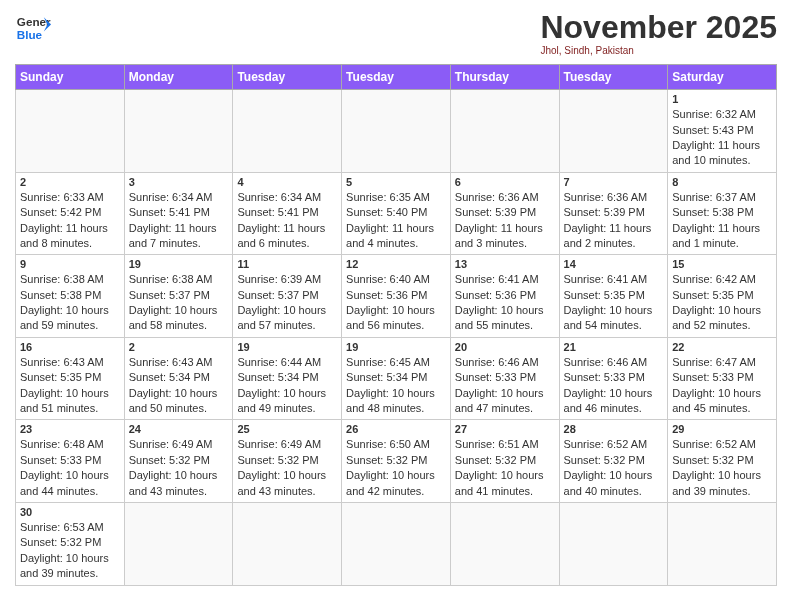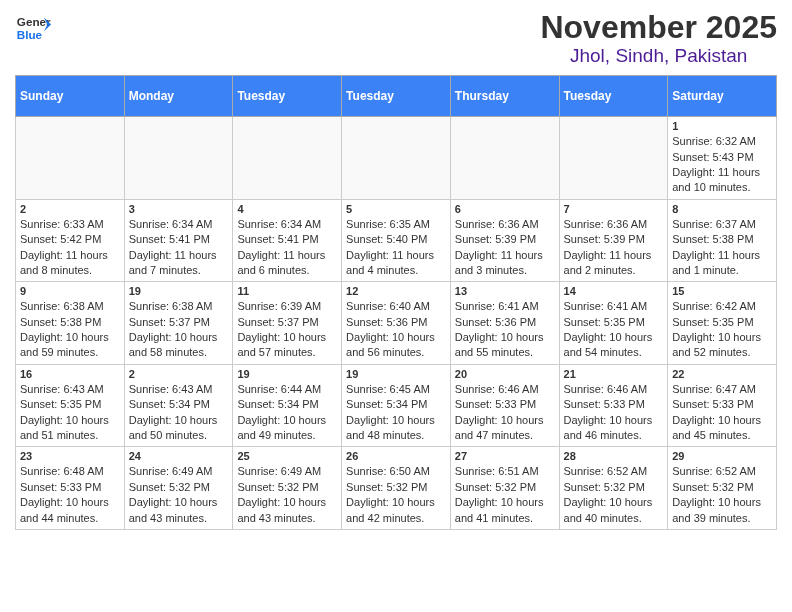--- a/index.html
+++ b/index.html
@@ -25,43 +25,43 @@
     .logo {
       display: flex;
       align-items: center;
       gap: 4px;
     }
     .logo-icon {
       width: 36px;
       height: 36px;
     }
     .title-block {
-      text-align: center;
+      text-align: left;
     }
     .month-title {
       font-size: 32px;
       font-weight: bold;
       color: #333;
       line-height: 1.1;
     }
     .location {
-      font-size: 19px;
-      color: #4c1d95;
+      font-size: 10px;
+      color: #7f1d1d;
     }
     .calendar {
       width: 100%;
       border-collapse: collapse;
       table-layout: fixed;
     }
     .calendar th {
-      background: #3b82f6;
+      background: #8b5cf6;
       color: #fff;
       font-size: 12px;
       font-weight: bold;
-      padding: 13px 4px;
+      padding: 5px 4px;
       text-align: left;
       border: 1px solid #aaa;
     }
     .calendar td {
       border: 1px solid #ccc;
       vertical-align: top;
       padding: 3px 4px;
       font-size: 9.5px;
       color: #333;
       height: 80px;
@@ -241,15 +241,27 @@
           </td>
           <td>
             <span class="day-num">28</span>
             <div class="cell-content">Sunrise: 6:52 AM<br>Sunset: 5:32 PM<br>Daylight: 10 hours and 40 minutes.</div>
           </td>
           <td>
             <span class="day-num">29</span>
             <div class="cell-content">Sunrise: 6:52 AM<br>Sunset: 5:32 PM<br>Daylight: 10 hours and 39 minutes.</div>
           </td>
         </tr>
+        <tr class="last-row">
+          <td>
+            <span class="day-num">30</span>
+            <div class="cell-content">Sunrise: 6:53 AM<br>Sunset: 5:32 PM<br>Daylight: 10 hours and 39 minutes.</div>
+          </td>
+          <td class="empty"></td>
+          <td class="empty"></td>
+          <td class="empty"></td>
+          <td class="empty"></td>
+          <td class="empty"></td>
+          <td class="empty"></td>
+        </tr>
       </tbody>
   </table>
 </div>
 
 </body></html>

